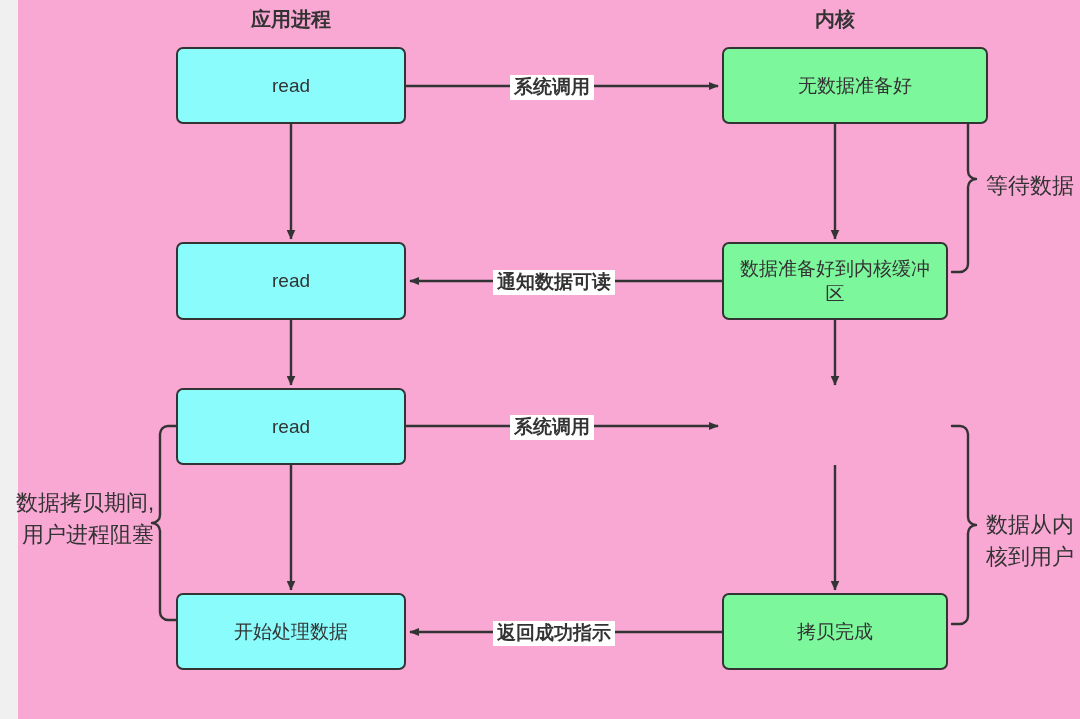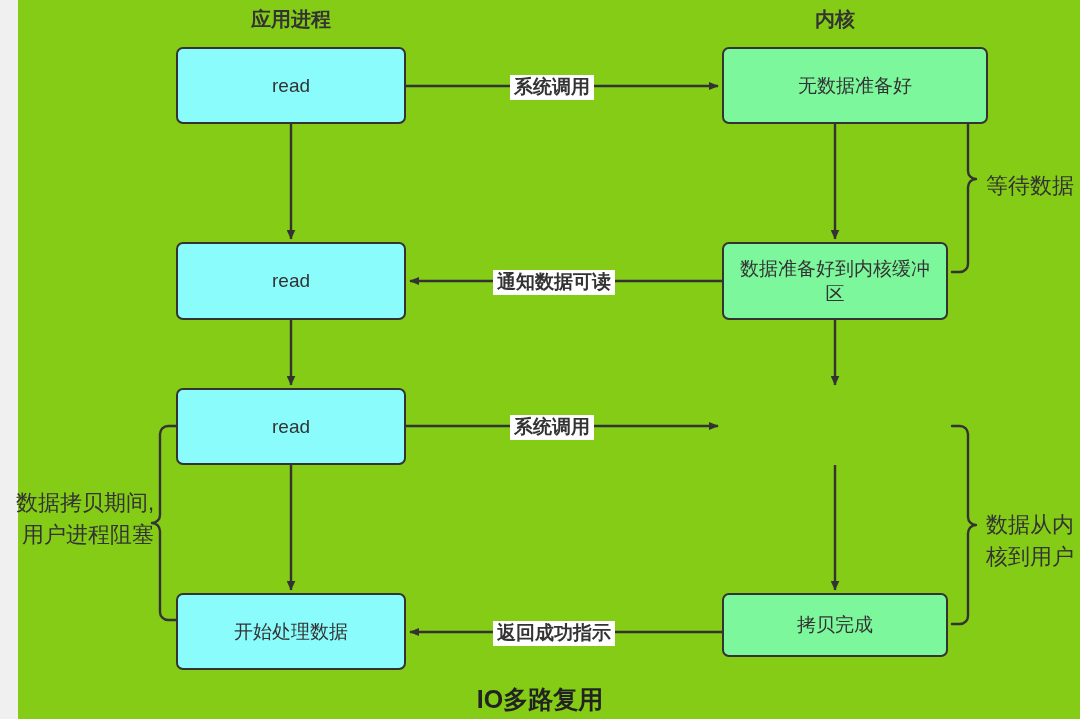--- a/index.html
+++ b/index.html
@@ -4,21 +4,21 @@
 <style>
   html, body {
     margin: 0;
     padding: 0;
     background: #ffffff;
   }
   #canvas {
     position: relative;
     width: 1080px;
     height: 719px;
-    background: #84cc16;
+    background: #f9a8d4;
     font-family: "Liberation Sans", "DejaVu Sans", sans-serif;
     overflow: hidden;
   }
   .left-strip {
     position: absolute;
     left: 0;
     top: 0;
     width: 18px;
     height: 719px;
     background: #f0f0f0;
@@ -145,30 +145,29 @@
   <div class="node cyan" style="left:176px; top:593px; width:230px; height:77px;">
     <span>开始处理数据</span>
   </div>
 
   <div class="node green" style="left:722px; top:47px; width:266px; height:77px;">
     <span>无数据准备好</span>
   </div>
   <div class="node green" style="left:722px; top:242px; width:226px; height:78px;">
     <span>数据准备好到内核缓冲区</span>
   </div>
-  <div class="node green" style="left:722px; top:593px; width:226px; height:64px;">
+  <div class="node green" style="left:722px; top:593px; width:226px; height:77px;">
     <span>拷贝完成</span>
   </div>
 
   <div class="edge-label" style="left:510px; top:75px;">系统调用</div>
   <div class="edge-label" style="left:493px; top:270px;">通知数据可读</div>
   <div class="edge-label" style="left:510px; top:415px;">系统调用</div>
   <div class="edge-label" style="left:493px; top:621px;">返回成功指示</div>
 
   <div class="brace-label" style="left:986px; top:170px;">等待数据</div>
   <div class="brace-label bold" style="left:6px; top:487px; width:148px;">数据拷贝期间,
 用户进程阻塞</div>
   <div class="brace-label" style="left:986px; top:509px;">数据从内
 核到用户</div>
 
-  <div class="diagram-title" style="top:683px;">IO多路复用</div>
 
 </div>
 
 </body></html>

